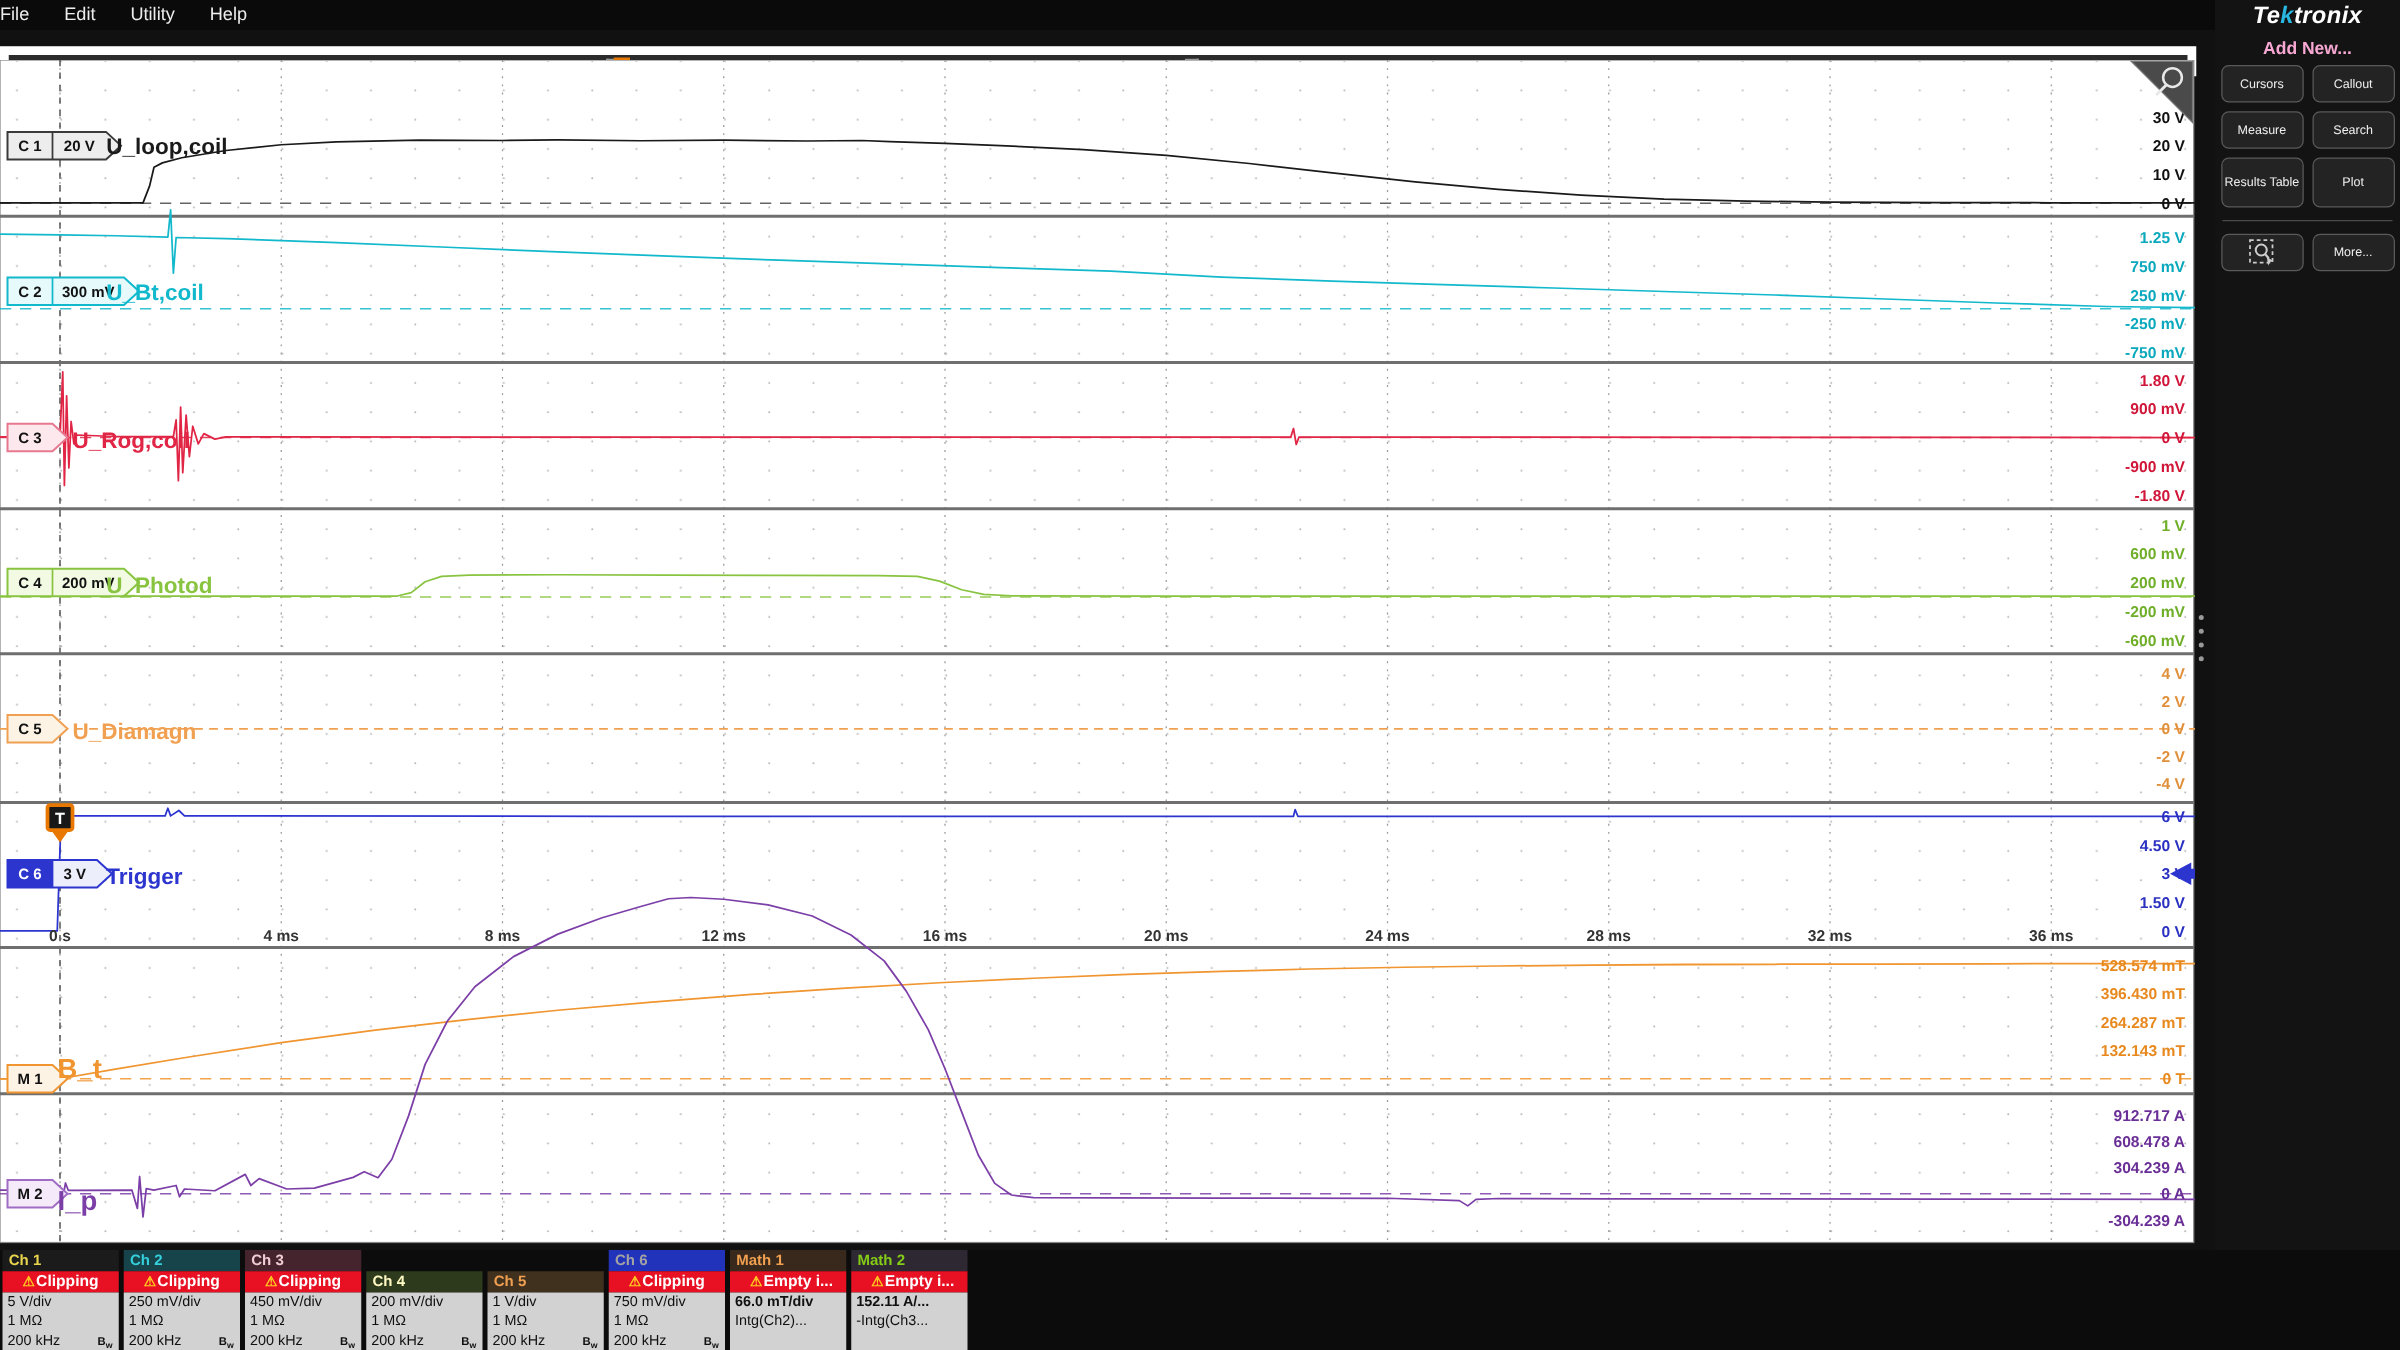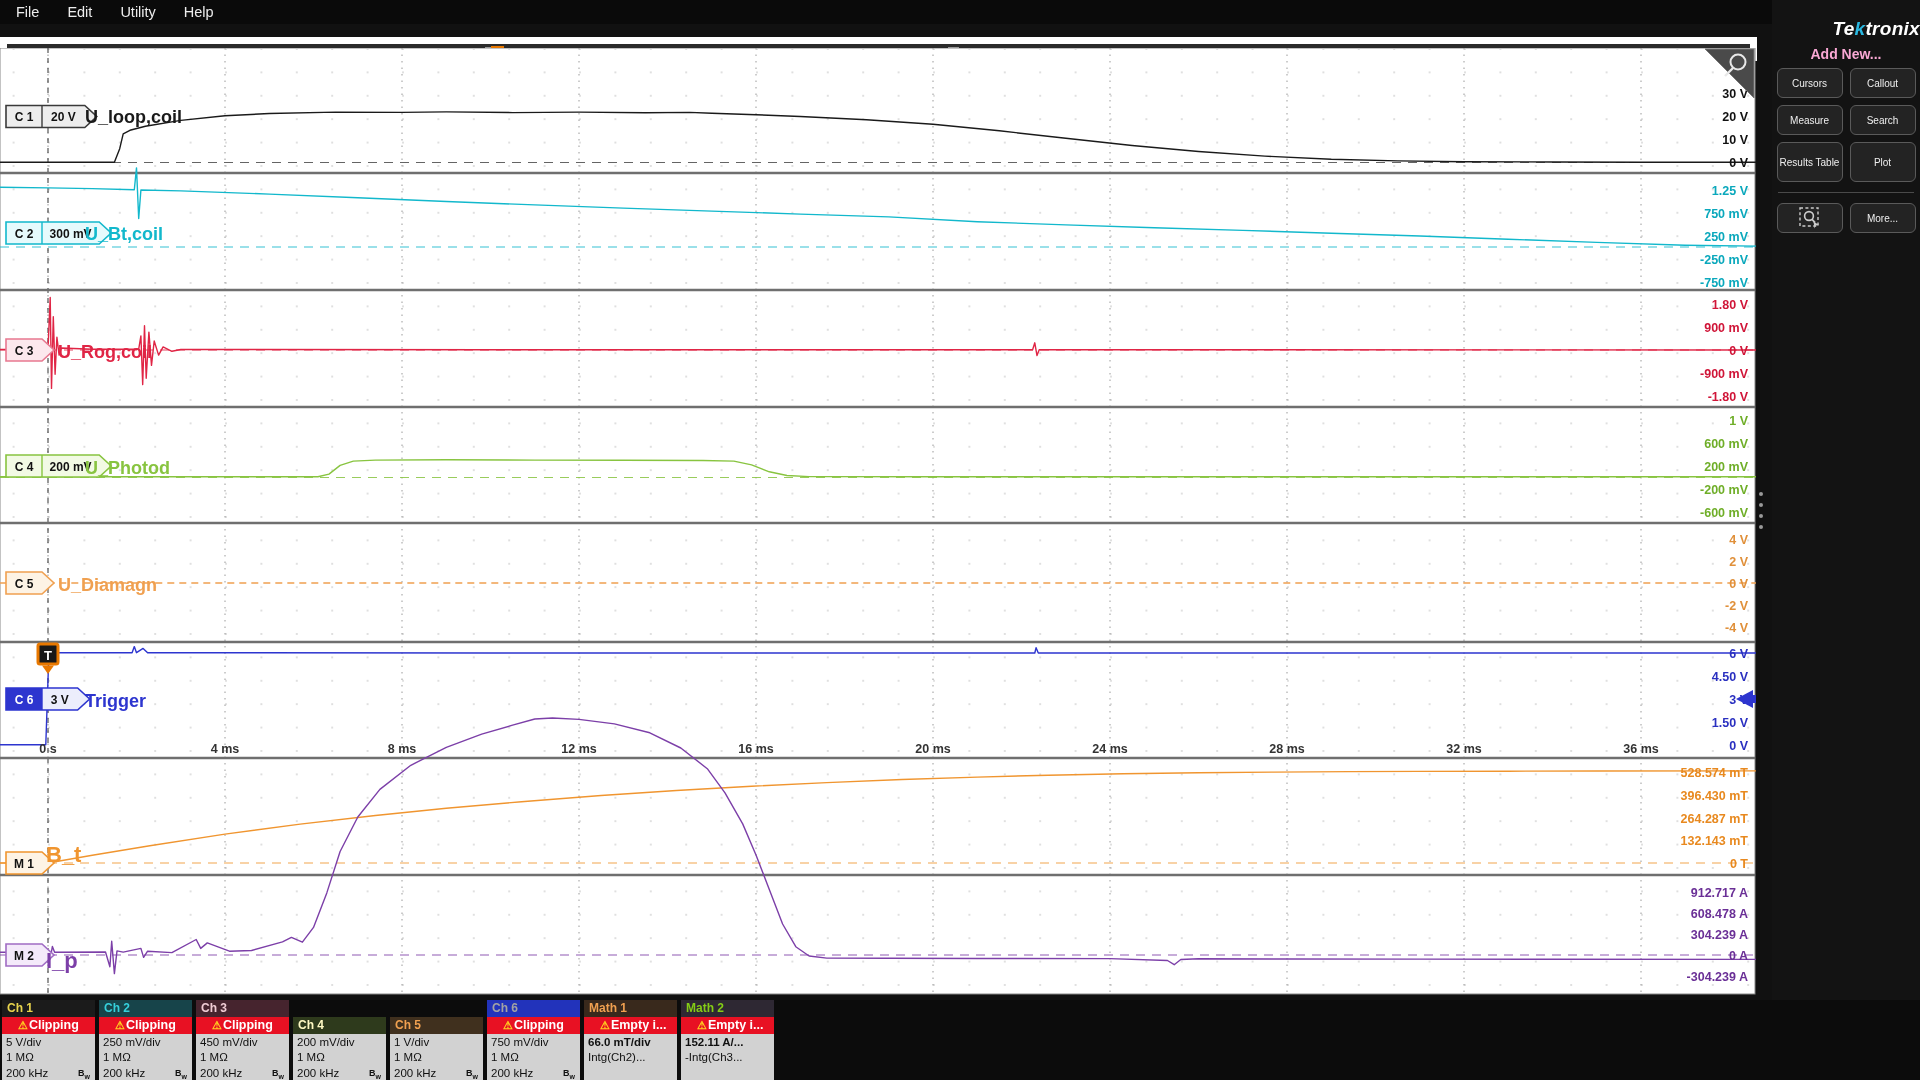--- a/index.html
+++ b/index.html
@@ -1,36 +1,36 @@
 <!DOCTYPE html>
 <html><head>
 <meta charset="utf-8">
 <style>
   html,body{margin:0;padding:0;background:#000;}
   #app{position:relative;width:1920px;height:1080px;background:#111;overflow:hidden;
        font-family:"Liberation Sans", sans-serif; -webkit-font-smoothing:antialiased;}
   
-  #menubar{position:absolute;left:0;top:0;width:1920px;height:24px;background:#0a0a0a;display:flex;align-items:center;gap:28px;padding-left:16px;box-sizing:border-box;}
+  #menubar{position:absolute;left:0;top:0;width:1920px;height:24px;background:#0a0a0a;display:flex;align-items:center;gap:28px;box-sizing:border-box;}
   .menu-item{color:#ededed;font-size:14.5px;cursor:default;}
   
   #wvbar{position:absolute;left:0;top:37px;width:1757px;height:24px;background:#2b2b2b;border:7px solid #ffffff;box-sizing:border-box;color:#fff;font-size:15px;line-height:22px;padding-left:10px;}
   
   #overview{position:absolute;left:478px;top:3px;width:474px;height:16px;}
   #ov-lbracket{position:absolute;left:0;top:0;width:9px;height:14px;border-left:2px solid #999;border-top:2px solid #999;border-bottom:2px solid #999;}
   #ov-rbracket{position:absolute;right:0;top:0;width:9px;height:14px;border-right:2px solid #999;border-top:2px solid #999;border-bottom:2px solid #999;}
   #ov-line{position:absolute;left:10px;right:10px;top:7px;height:2px;background:#888;}
   #ov-tflag{position:absolute;left:6px;top:-1px;width:13px;height:13px;background:#e87800;color:#000;font-size:9px;font-weight:bold;text-align:center;line-height:13px;}
   #ov-tflag:after{content:"";position:absolute;left:2.5px;top:13px;border-left:4px solid transparent;border-right:4px solid transparent;border-top:5px solid #e87800;}
   
   #plot-svg{position:absolute;left:0;top:48px;}
   #splitter{position:absolute;left:1758px;top:492px;width:6px;height:46px;display:flex;flex-direction:column;gap:7px;align-items:center;cursor:col-resize;}
   #splitter span{width:4px;height:4px;border-radius:2px;background:#9a9a9a;display:block;}
   
   #side{position:absolute;left:1772px;top:0;width:148px;height:1080px;background:#131313;}
-  #logo{color:#fff;font-size:19px;font-weight:bold;letter-spacing:.3px;text-align:right;margin-top:18px;font-style:italic;}
+  #logo{color:#fff;font-size:19px;font-weight:bold;letter-spacing:.3px;text-align:center;margin-top:2px;font-style:italic;}
   #logo .k{color:#29b7e0;}
   #side-title{color:#f9a8d4;font-weight:bold;font-size:14px;text-align:center;margin:6px 0 6px 0;}
   #side-grid{display:grid;grid-template-columns:66px 66px;gap:7px;justify-content:center;}
   .side-btn{background:#232323;border:1px solid #5a5a5a;border-radius:6px;color:#eee;font-size:10px;display:flex;align-items:center;justify-content:center;text-align:center;min-height:30px;line-height:15px;padding:2px;cursor:pointer;box-sizing:border-box;}
   #side-sep{height:1px;background:#4a4a4a;margin:10px 6px;}
   
   #bottom{position:absolute;left:0;top:1000px;width:1920px;height:80px;background:#0c0c0c;}
   .chbadge{position:absolute;width:93px;box-sizing:border-box;cursor:pointer;}
   .chbadge .hdr{height:17px;font-size:12px;font-weight:bold;line-height:17px;padding-left:5px;}
   .chbadge .warn{height:17px;background:#e81123;color:#fff;font-size:12.5px;font-weight:bold;line-height:17px;padding-left:16px;white-space:nowrap;overflow:hidden;}

